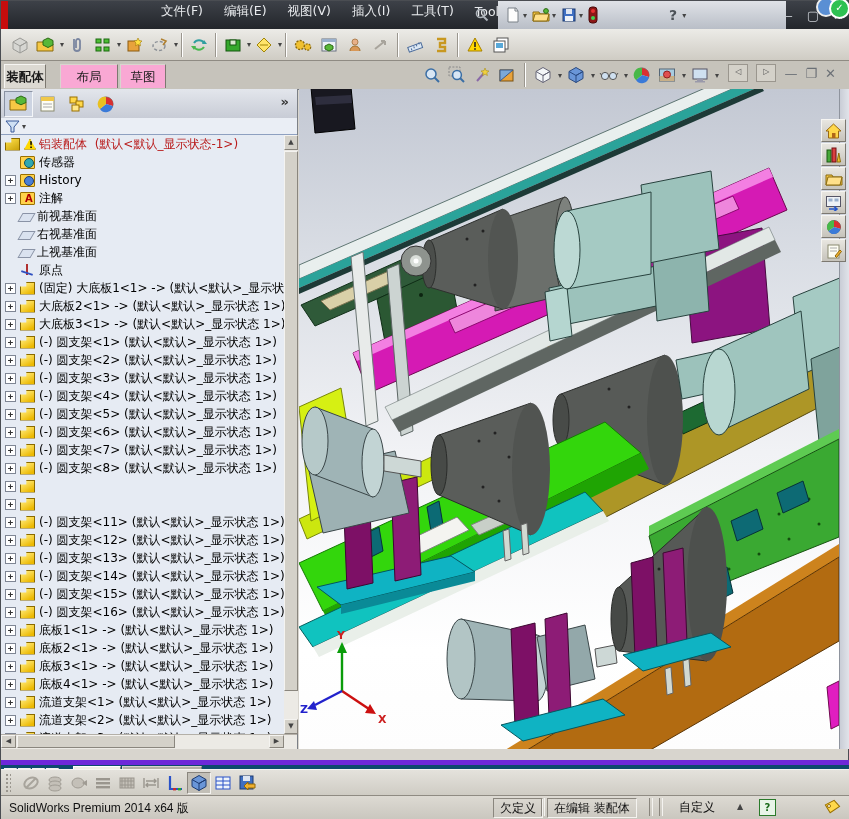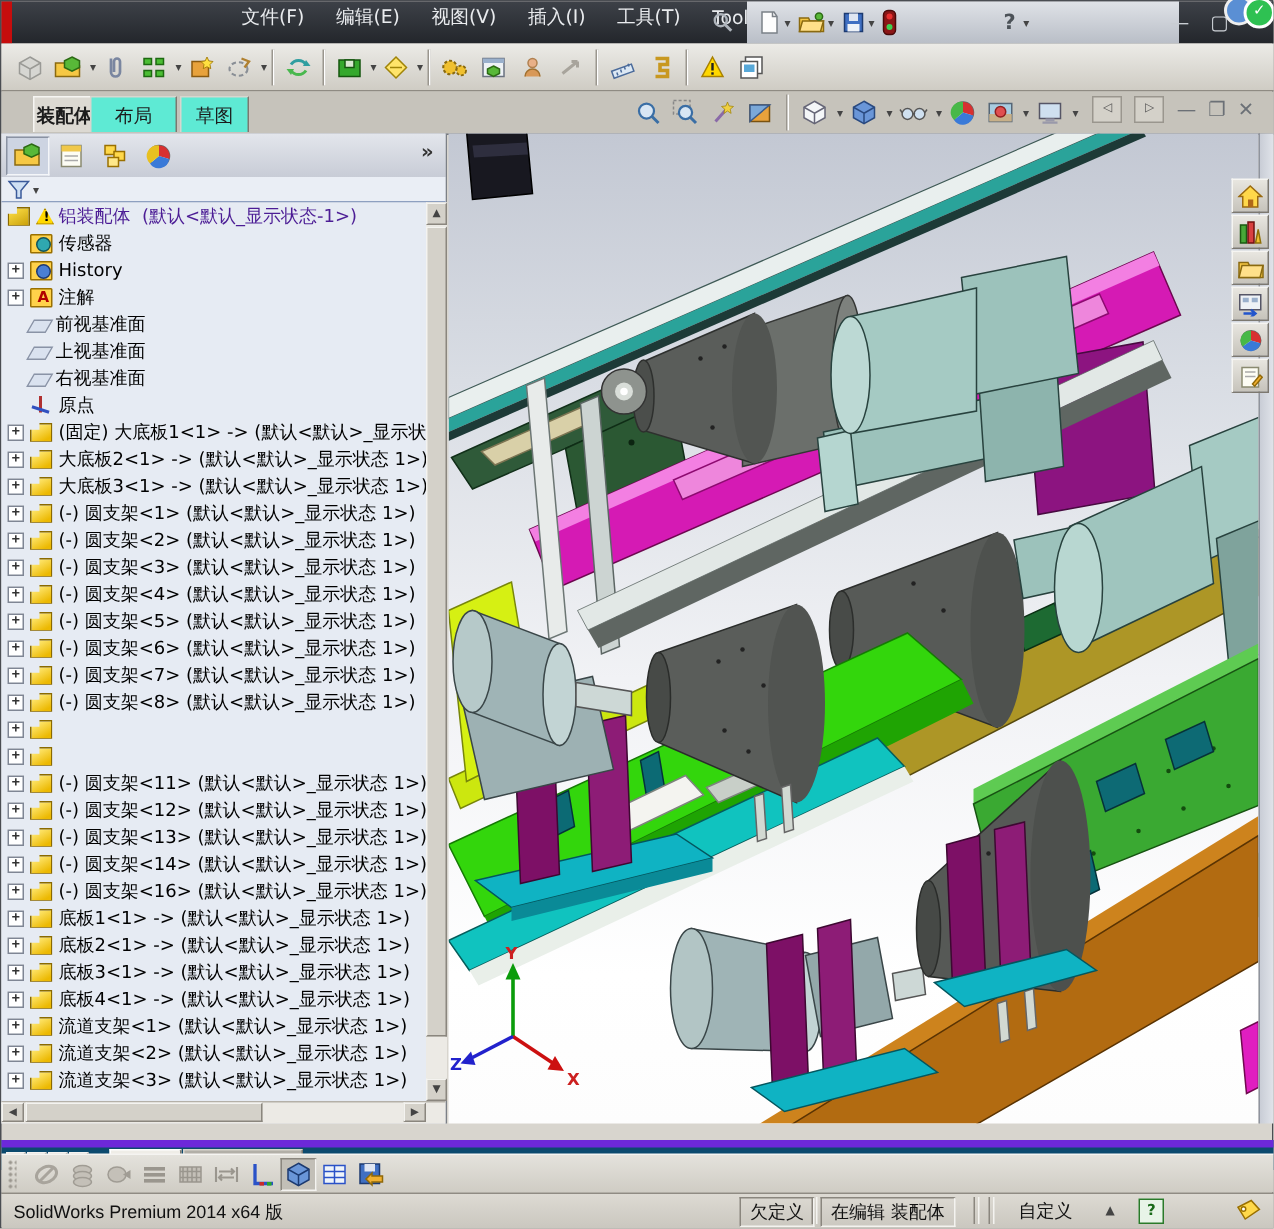--- a/index.html
+++ b/index.html
@@ -21,21 +21,21 @@
   #checkbubble{position:absolute;right:0px;top:-3px;width:17px;height:17px;border-radius:50%;background:#2ec152;border:2px solid #fff;color:#fff;font-size:10px;font-weight:bold;text-align:center;line-height:16px;z-index:50;}
   #bluebubble{position:absolute;right:14px;top:-4px;width:16px;height:16px;border-radius:50%;background:#5a8fd4;border:2px solid #eee;z-index:49;}
   
   #toolbar2{position:absolute;left:0;top:28px;width:849px;height:32px;background:linear-gradient(180deg,#ecebe7,#cfccc4);border-bottom:1px solid #8f8b83;display:flex;align-items:center;padding-left:6px;box-sizing:border-box;}
   .tico{width:26px;height:26px;display:flex;align-items:center;justify-content:center;border-radius:2px;}
   .tsep{width:1px;height:24px;background:#9a968e;border-right:1px solid #fff;margin:0 3px;}
   
   #tabstrip{position:absolute;left:0;top:60px;width:849px;height:28px;background:#c6c3bb;border-bottom:1px solid #74787e;}
   .ctab{position:absolute;top:3px;height:24px;line-height:24px;text-align:center;font-size:12.5px;color:#1c1c1c;border:1px solid #8a867e;border-bottom:none;box-sizing:border-box;}
   .ctab.active{background:#dcd9d2;border-color:#f6f5f2 #7c7870 #dcd9d2 #f6f5f2;font-weight:bold;}
-  .ctab.inactive{background:#5eead4;border-color:#d8d5ce #7c7870 #7c7870 #d8d5ce;}
+  .ctab.inactive{background:#f9a8d4;border-color:#d8d5ce #7c7870 #7c7870 #d8d5ce;}
   #hud{position:absolute;left:420px;top:1px;height:26px;display:flex;align-items:center;gap:3px;}
   .hicon{width:22px;height:22px;display:flex;align-items:center;justify-content:center;}
   #childbtns{position:absolute;right:14px;top:3px;display:flex;align-items:center;gap:8px;color:#6b7076;font-size:13px;}
   .cwb{width:18px;height:16px;border:1px solid #9a968e;background:#d4d1c9;font-size:8px;line-height:14px;text-align:center;color:#555;}
   
   #leftpanel{position:absolute;left:0;top:88px;width:297px;height:660px;background:#d4d8e0;border-right:1px solid #7c8086;box-sizing:border-box;}
   #panelhdr{position:absolute;left:0;top:0;width:296px;height:29px;background:linear-gradient(180deg,#e3e6ec,#c8ccd6);display:flex;align-items:center;padding-left:3px;box-sizing:border-box;}
   .phbtn{width:27px;height:24px;display:flex;align-items:center;justify-content:center;border:1px solid transparent;}
   .phbtn.pressed{background:#cdd4e2;border-color:#8a92a2 #f4f6f9 #f4f6f9 #8a92a2;}
   #chev{position:absolute;right:8px;top:5px;font-size:13px;color:#333;font-weight:bold;}
@@ -51,21 +51,21 @@
   .ti-assembly{background:linear-gradient(150deg,#ffe14a,#caa10a);}
   .ti-folder-history,.ti-folder-sensor,.ti-folder-ann{background:#ffd24a;border:1px solid #9a7000;box-sizing:border-box;border-radius:1px;}
   .ti-folder-history::after{content:"";position:absolute;left:3px;top:1px;width:8px;height:8px;border-radius:50%;background:#4a7fd4;border:1px solid #203a70;}
   .ti-folder-sensor::after{content:"";position:absolute;left:3px;top:1px;width:8px;height:8px;border-radius:50%;background:#2fa8b0;border:1px solid #13555c;}
   .ti-folder-ann::after{content:"A";position:absolute;left:4px;top:0px;font:bold 10px "DejaVu Sans",sans-serif;color:#b00000;}
   .ti-plane{width:13px;height:9px;margin-top:2px;border:1px solid #8a93a6;background:rgba(205,215,235,.45);transform:skewX(-30deg);box-sizing:border-box;}
   .ti-origin::before{content:"";position:absolute;left:6px;top:0;width:2px;height:11px;background:#b03030;}
   .ti-origin::after{content:"";position:absolute;left:1px;top:8px;width:12px;height:2px;background:#3050c0;transform:rotate(18deg);}
   .warnbadge{position:relative;width:12px;height:11px;margin-right:3px;flex:none;background:#ffd800;border:1px solid #a88000;box-sizing:border-box;clip-path:polygon(50% 0,100% 100%,0 100%);}
   .warnbadge::after{content:"!";position:absolute;left:4px;top:0px;font:bold 9px "DejaVu Sans",sans-serif;color:#000;}
-  #rootlabel{color:#4c1d95;}
+  #rootlabel{color:#b91c1c;}
   
   .sbtn{position:absolute;background:#d4d1c9;border:1px solid;border-color:#f4f3f0 #8a867e #8a867e #f4f3f0;color:#444;font-size:7px;text-align:center;box-sizing:border-box;}
   #vscroll{position:absolute;left:283px;top:46px;width:14px;height:599px;background:#eceae5;}
   #vthumb{position:absolute;left:283px;top:62px;width:14px;height:540px;background:#d4d1c9;border:1px solid;border-color:#f4f3f0 #8a867e #8a867e #f4f3f0;box-sizing:border-box;}
   #hscroll{position:absolute;left:0;top:645px;width:296px;height:15px;background:#eceae5;border-top:1px solid #b4b0a8;box-sizing:border-box;}
   #hthumb{position:absolute;left:16px;top:646px;width:158px;height:13px;background:#d4d1c9;border:1px solid;border-color:#f4f3f0 #8a867e #8a867e #f4f3f0;box-sizing:border-box;}
   
   #viewport{position:absolute;left:298px;top:88px;width:540px;height:660px;background:linear-gradient(180deg,#c3c8d3 0%,#d9dde4 25%,#f1f2f5 55%,#ffffff 85%,#fdfdfd 100%);overflow:hidden;}
   #model{position:absolute;left:0;top:0;}
   #taskstrip{position:absolute;left:838px;top:88px;width:11px;height:660px;background:linear-gradient(90deg,#c9cdd6,#e3e6ec);border-left:1px solid #8f949e;box-sizing:border-box;}
@@ -267,21 +267,21 @@
     <span class="tico">
         <svg width="18" height="18">
           <rect x="5" y="2" width="11" height="11" fill="#fff" stroke="#555"></rect>
           <rect x="2" y="5" width="11" height="11" fill="#fff" stroke="#555"></rect>
           <rect x="4" y="7" width="7" height="5" fill="#58a8d8"></rect>
         </svg>
       </span>
   </div>
 
   <div id="tabstrip">
-    <div class="ctab active" style="left:21px;width:42px;">装配体</div>
+    <div class="ctab active" style="left:3px;width:42px;">装配体</div>
     <div class="ctab inactive" style="left:59px;width:58px;">布局</div>
     <div class="ctab inactive" style="left:119px;width:46px;">草图</div>
     <div id="hud">
       <span class="hicon">
           <svg width="18" height="18">
             <circle cx="8" cy="8" r="5" fill="#d8e6f4" stroke="#3a6ea5" stroke-width="1.5"></circle>
             <line x1="11.5" y1="11.5" x2="16" y2="16" stroke="#3a6ea5" stroke-width="2"></line>
           </svg>
         </span>
       <span class="hicon">
@@ -423,26 +423,26 @@
           <span class="tl">注解</span>
         </div>
         <div class="trow">
           <span class="noexp"></span>
           <span class="ti ti-plane"></span>
           <span class="tl">前视基准面</span>
         </div>
         <div class="trow">
           <span class="noexp"></span>
           <span class="ti ti-plane"></span>
-          <span class="tl">上视基准面</span>
+          <span class="tl">右视基准面</span>
         </div>
         <div class="trow">
           <span class="noexp"></span>
           <span class="ti ti-plane"></span>
-          <span class="tl">右视基准面</span>
+          <span class="tl">上视基准面</span>
         </div>
         <div class="trow">
           <span class="noexp"></span>
           <span class="ti ti-origin"></span>
           <span class="tl">原点</span>
         </div>
         <div class="trow">
           <span class="exp"></span>
           <span class="ti ti-part"></span>
           <span class="tl">(固定) 大底板1&lt;1&gt; -&gt; (默认&lt;默认&gt;_显示状态 1&gt;)</span>
@@ -517,20 +517,25 @@
         </div>
         <div class="trow">
           <span class="exp"></span>
           <span class="ti ti-part"></span>
           <span class="tl">(-) 圆支架&lt;13&gt; (默认&lt;默认&gt;_显示状态 1&gt;)</span>
         </div>
         <div class="trow">
           <span class="exp"></span>
           <span class="ti ti-part"></span>
           <span class="tl">(-) 圆支架&lt;14&gt; (默认&lt;默认&gt;_显示状态 1&gt;)</span>
+        </div>
+        <div class="trow">
+          <span class="exp"></span>
+          <span class="ti ti-part"></span>
+          <span class="tl">(-) 圆支架&lt;15&gt; (默认&lt;默认&gt;_显示状态 1&gt;)</span>
         </div>
         <div class="trow">
           <span class="exp"></span>
           <span class="ti ti-part"></span>
           <span class="tl">(-) 圆支架&lt;16&gt; (默认&lt;默认&gt;_显示状态 1&gt;)</span>
         </div>
         <div class="trow">
           <span class="exp"></span>
           <span class="ti ti-part"></span>
           <span class="tl">底板1&lt;1&gt; -&gt; (默认&lt;默认&gt;_显示状态 1&gt;)</span>

